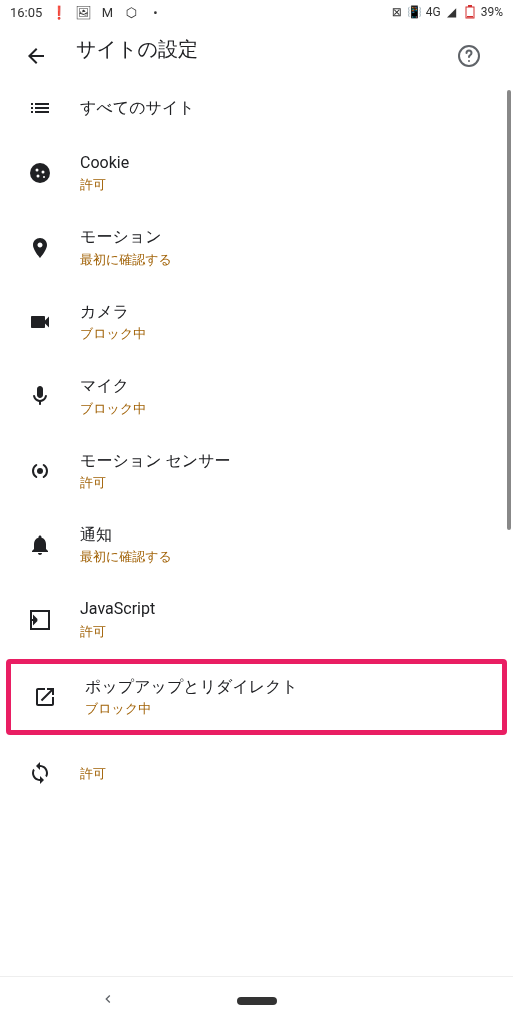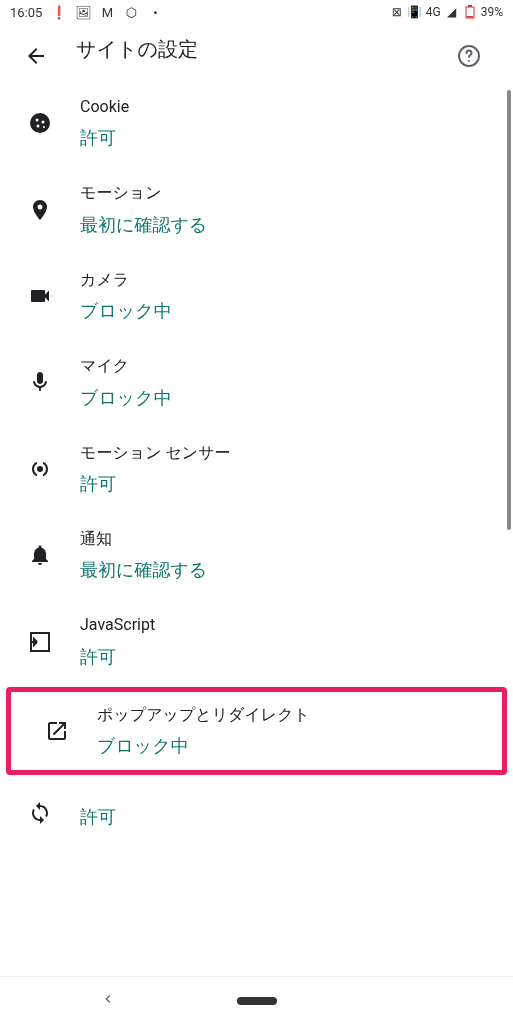--- a/index.html
+++ b/index.html
@@ -97,29 +97,29 @@
       display: flex;
       flex-direction: column;
       justify-content: center;
     }
     .setting-title {
       font-size: 16px;
       color: #202124;
       line-height: 1.4;
     }
     .setting-subtitle {
-      font-size: 18px;
-      color: #0f766e;
-      margin-top: 8px;
+      font-size: 13px;
+      color: #a16207;
+      margin-top: 2px;
     }
     .highlighted {
       border: 5px solid #e91e63;
       border-radius: 4px;
       margin: 2px 6px;
-      padding: 12px 26px;
+      padding: 12px 14px;
     }
     .scrollbar-indicator {
       position: absolute;
       right: 2px;
       top: 90px;
       width: 4px;
       height: 440px;
       background: #888;
       border-radius: 2px;
     }
@@ -184,20 +184,30 @@
     <svg width="24" height="24" viewBox="0 0 24 24">
       <circle cx="12" cy="12" r="10" fill="none" stroke="#5f6368" stroke-width="2"></circle>
       <path d="M9.5 9c0-1.4 1.1-2.5 2.5-2.5s2.5 1.1 2.5 2.5c0 1.2-.8 1.8-1.5 2.3-.6.4-1 .7-1 1.7" fill="none" stroke="#5f6368" stroke-width="2" stroke-linecap="round"></path>
       <circle cx="12" cy="17" r="1" fill="#5f6368"></circle>
     </svg>
   </div>
 </div>
 
 <div class="settings-list">
 
+  <div class="setting-item single-line">
+    <div class="setting-icon">
+      <svg width="24" height="24" viewBox="0 0 24 24">
+          <path d="M3 13h2v-2H3v2zm0 4h2v-2H3v2zm0-8h2V7H3v2zm4 4h14v-2H7v2zm0 4h14v-2H7v2zM7 7v2h14V7H7z" fill="#202124"></path>
+        </svg>
+    </div>
+    <div class="setting-text">
+      <div class="setting-title">すべてのサイト</div>
+    </div>
+  </div>
 
   <div class="setting-item">
     <div class="setting-icon">
       <svg width="24" height="24" viewBox="0 0 24 24">
           <circle cx="12" cy="12" r="10" fill="#202124"></circle>
           <circle cx="9" cy="9" r="1.5" fill="#fff"></circle>
           <circle cx="15" cy="11" r="1.5" fill="#fff"></circle>
           <circle cx="10" cy="15" r="1.5" fill="#fff"></circle>
           <circle cx="16" cy="16" r="1" fill="#fff"></circle>
         </svg>

